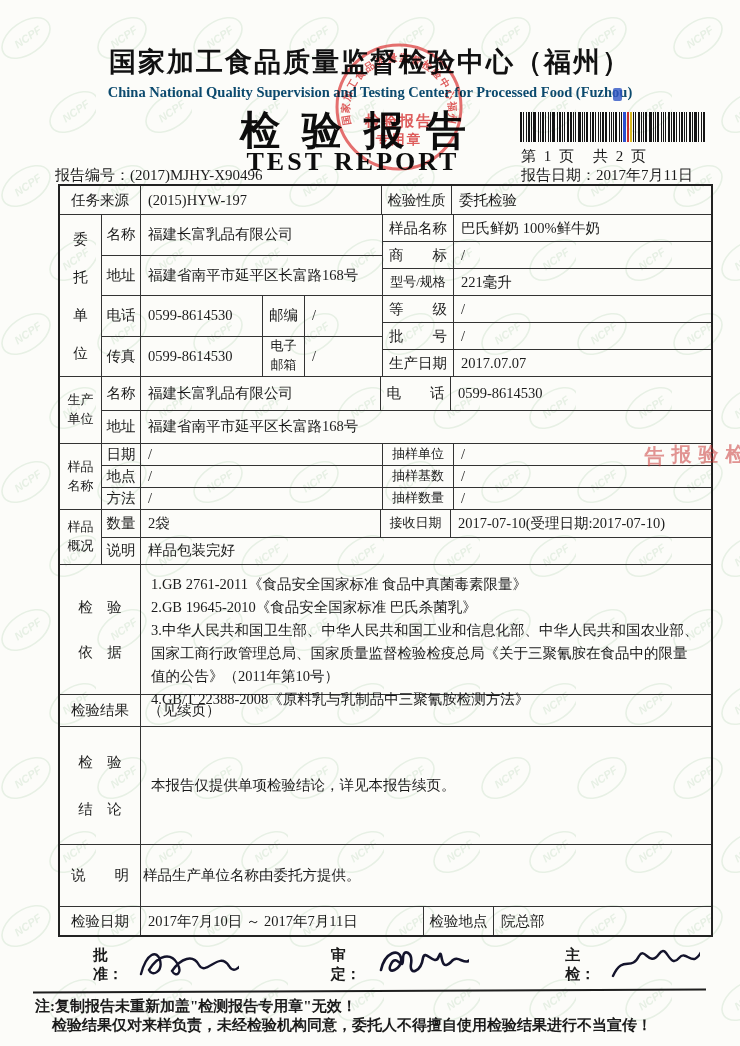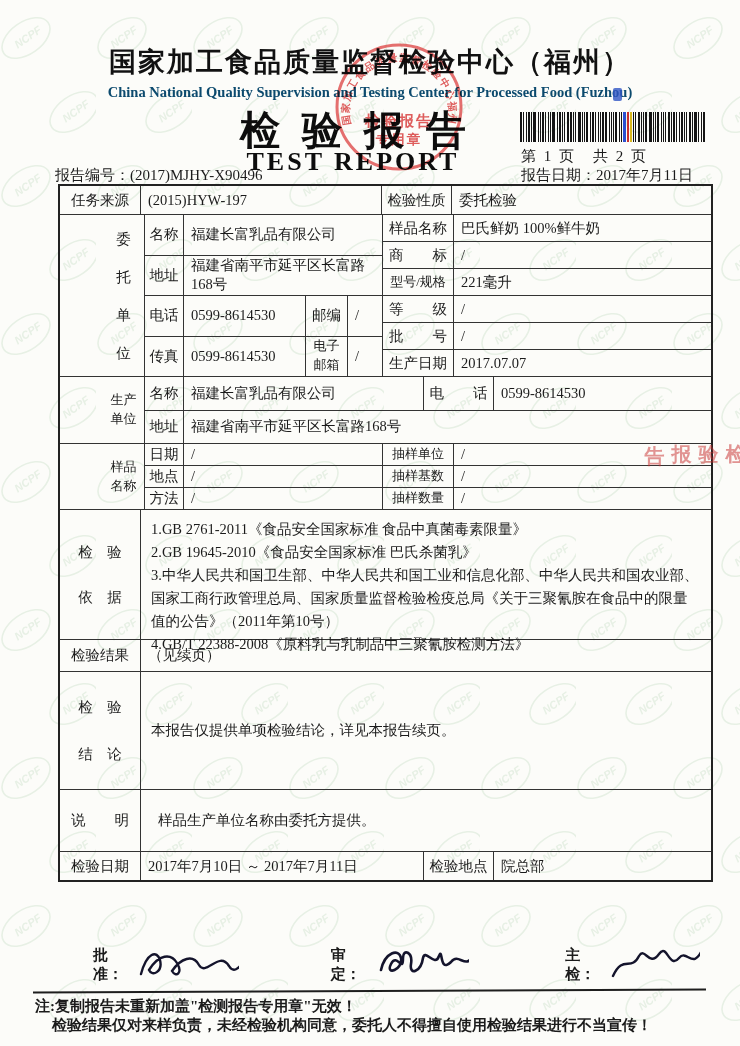--- a/index.html
+++ b/index.html
@@ -31,21 +31,21 @@
   
   .tbl { top:184px; left:58px; width:655px; border:2px solid #222; background:transparent; }
   .band { display:flex; align-items:stretch; border-top:1px solid #333; }
   .band:first-child { border-top:none; }
   .c { display:flex; align-items:center; padding:0 7px; overflow:hidden; }
   .ctr { justify-content:center; padding:0 2px; text-align:center; }
   .bl { border-left:1px solid #333; }
   .col { display:flex; flex-direction:column; flex:1; min-width:0; }
   .r { display:flex; align-items:stretch; border-top:1px solid #333; flex:1; }
   .r:first-child { border-top:none; }
-  .gl { width:41px;margin-left:43px; }      
+  .gl { width:41px; }      
   .sl { width:39px; }      
   .l1 { width:80px; }      
   .rl { width:70px; }      
   .lh { width:322px; display:flex; }   
   .rh { flex:1; display:flex; min-width:0; }
   .vtext { width:1.3em; word-break:break-all; line-height:38px; text-align:center; }
   .v2 { width:2.4em; word-break:break-all; text-align:center; line-height:1.45; }
   .small { font-size:13px; line-height:1.15; }
   .basis-text { padding:8px 10px; line-height:1.58; }
   .flex1 { flex:1; min-width:0; }
@@ -286,20 +286,37 @@
             <div class="c bl flex1">/</div>
           </div>
           <div class="r" style="height:22px">
             <div class="c ctr rl small">抽样数量</div>
             <div class="c bl flex1">/</div>
           </div>
         </div>
       </div>
     </div>
 
+    <div class="band" style="height:55px">
+      <div class="c ctr gl small">
+          <div class="v2">样品概况</div>
+        </div>
+      <div class="col">
+        <div class="r" style="height:27px">
+          <div class="c ctr sl bl">数量</div>
+          <div class="c bl" style="width:240px">2袋</div>
+          <div class="c ctr bl rl small">接收日期</div>
+          <div class="c bl flex1">2017-07-10(受理日期:2017-07-10)</div>
+        </div>
+        <div class="r" style="height:28px">
+          <div class="c ctr sl bl">说明</div>
+          <div class="c bl flex1">样品包装完好</div>
+        </div>
+      </div>
+    </div>
 
     <div class="band" style="height:130px">
       <div class="c ctr l1">
         <div style="display:flex;flex-direction:column;gap:26px">
           <span>检　验</span>
           <span>依　据</span>
         </div>
       </div>
       <div class="bl flex1 basis-text">
         <div>1.GB 2761-2011《食品安全国家标准 食品中真菌毒素限量》</div>
@@ -319,21 +336,21 @@
         <div style="display:flex;flex-direction:column;gap:28px">
           <span>检　验</span>
           <span>结　论</span>
         </div>
       </div>
       <div class="c bl flex1" style="padding:0 10px">本报告仅提供单项检验结论，详见本报告续页。</div>
     </div>
 
     <div class="band" style="height:62px">
       <div class="c ctr l1">说　　明</div>
-      <div class="c bl flex1" style="padding:0 17px">样品生产单位名称由委托方提供。</div>
+      <div class="c bl flex1" style="padding:0 2px">样品生产单位名称由委托方提供。</div>
     </div>
 
     <div class="band" style="height:29px">
       <div class="c ctr l1">检验日期</div>
       <div class="c bl" style="width:283px">2017年7月10日 ～ 2017年7月11日</div>
       <div class="c ctr bl rl">检验地点</div>
       <div class="c bl flex1">院总部</div>
     </div>
   </div>
 

